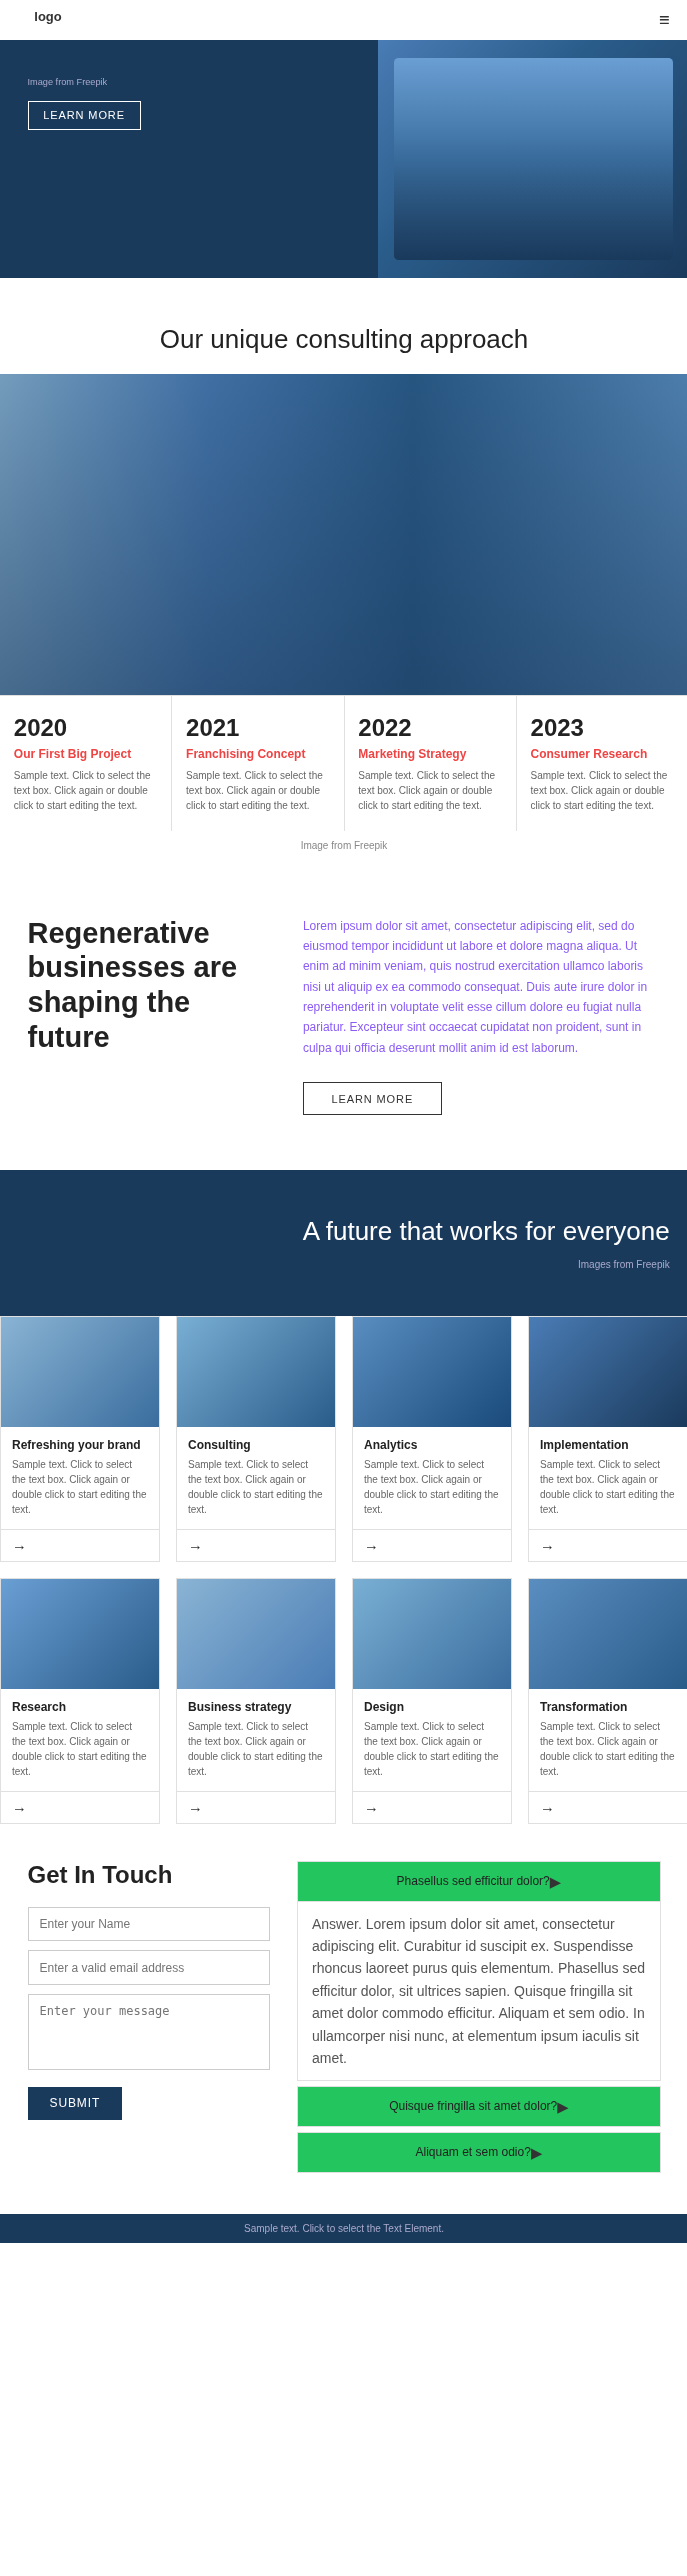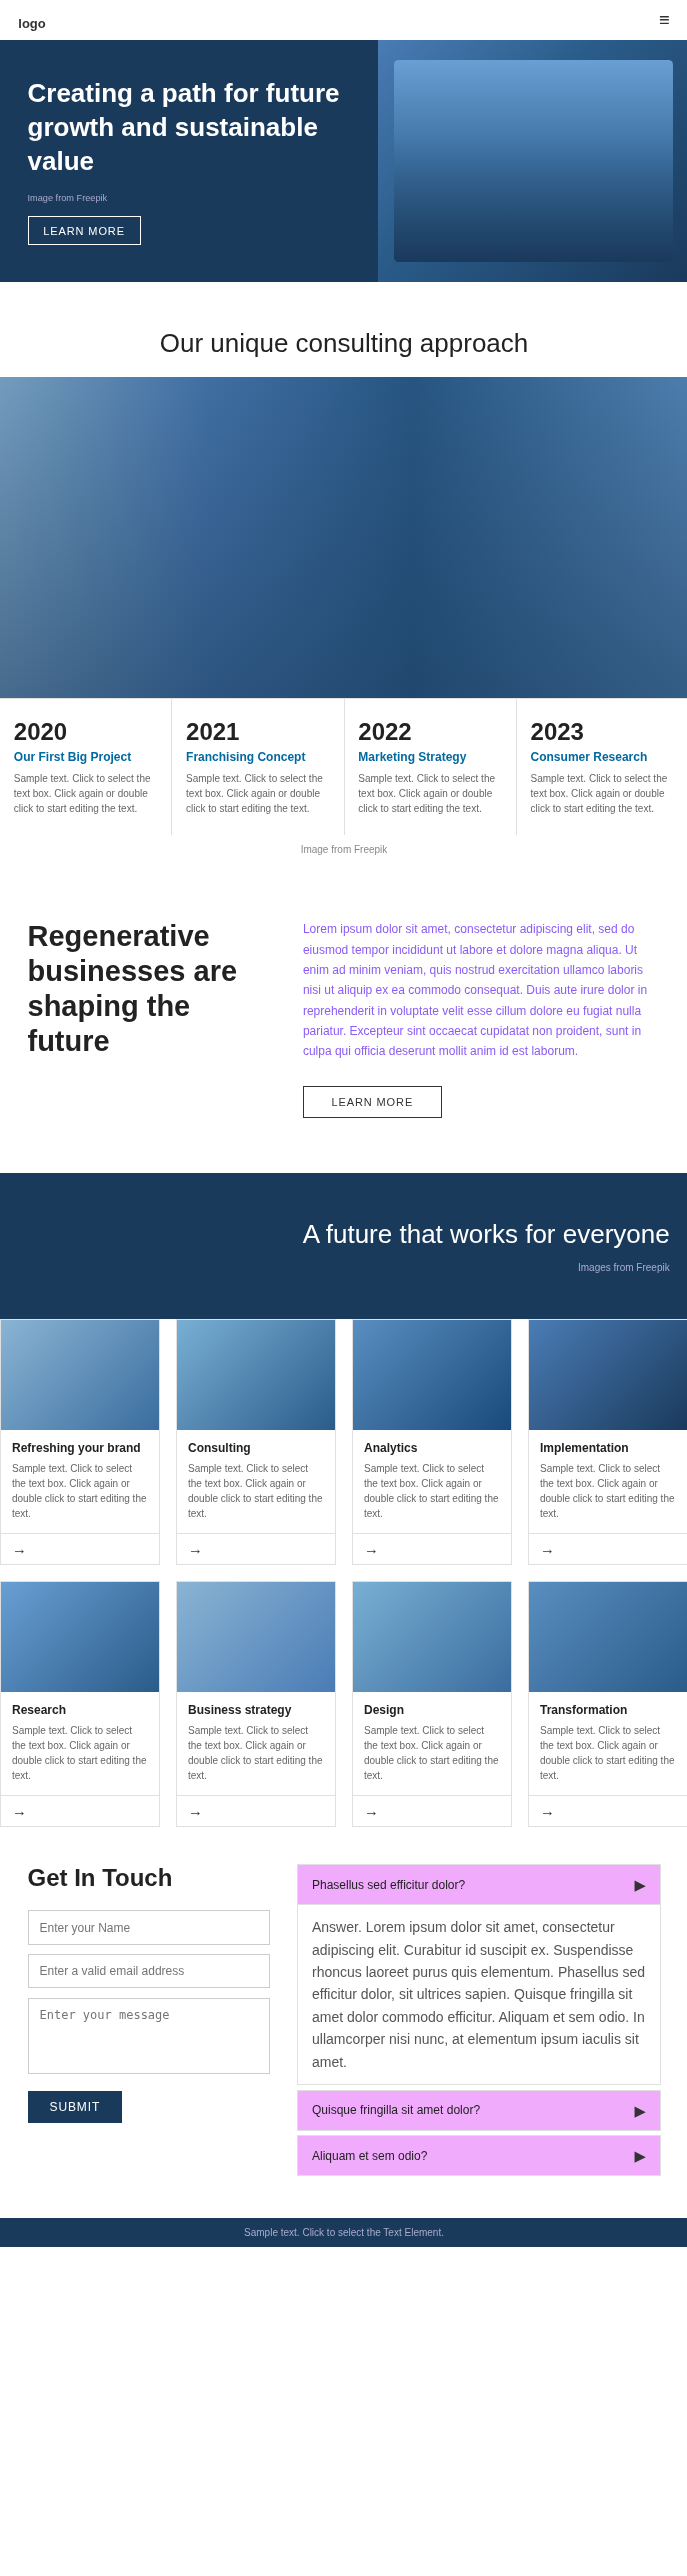--- a/index.html
+++ b/index.html
@@ -1,21 +1,21 @@
 <!DOCTYPE html>
 <html style="font-size:14.7px"><head>
   <meta charset="utf-8">
   <style>
     * { box-sizing: border-box; margin: 0; padding: 0; }
     body { font-family: Arial, sans-serif; width: 688px; background: #fff; overflow-x: hidden; }
 
     
     .header {
-      display: flex; justify-content: space-between; align-items: flex-end;
-      padding: 9.2px 18.3px; background: #fff;
+      display: flex; justify-content: space-between; align-items: flex-start;
+      padding: 9.2px 18.3px; background: #fff; margin-left: 16px;
     }
     .logo { font-size: 13px; color: #333; font-weight: bold; }
     .hamburger { cursor: pointer; font-size: 18.3px; color: #333; }
 
     
     .hero {
       display: flex; position: relative;
       background: #1a3a5c; min-height: 238px;
     }
     .hero-text {
@@ -72,21 +72,21 @@
 
     
     .timeline {
       display: flex; background: #fff; border-top: 0.9px solid #e0e0e0;
     }
     .timeline-item {
       flex: 1; padding: 18.3px 13.8px; border-right: 0.9px solid #e0e0e0;
     }
     .timeline-item:last-child { border-right: none; }
     .timeline-year { font-size: 24px; font-weight: bold; color: #222; margin-bottom: 4.6px; }
-    .timeline-title { font-size: 12px; font-weight: bold; color: #0369a1; margin-bottom: 7.3px; }
+    .timeline-title { font-size: 12px; font-weight: bold; color: #ef4444; margin-bottom: 7.3px; }
     .timeline-text { font-size: 10px; color: #666; line-height: 1.5; }
 
     .freepik-caption { text-align: center; font-size: 10px; color: #888; padding: 9.2px 0; }
 
     
     .regen-section {
       display: flex; padding: 55px 27.5px; background: #fff; gap: 37px;
     }
     .regen-left { width: 40%; }
     .regen-left h2 { font-size: 29px; font-weight: bold; color: #222; line-height: 1.2; }
@@ -148,22 +148,22 @@
     .submit-btn {
       background: #1a3a5c; color: #fff; border: none;
       padding: 9.2px 22px; font-size: 12px; cursor: pointer;
       text-transform: uppercase; letter-spacing: 0.9px; margin-top: 4.6px;
     }
     .contact-right { width: 60%; }
     .accordion-item {
       border: 0.9px solid #e0e0e0; margin-bottom: 4.6px;
     }
     .accordion-header {
-      display: flex; justify-content: space-between; align-items: center;
-      padding: 11px 13.8px; cursor: pointer; background: #f0abfc;
+      display: flex; justify-content: center; align-items: center;
+      padding: 11px 13.8px; cursor: pointer; background: #22c55e;
     }
     .accordion-header-text { font-size: 12px; color: #222; font-weight: 500; }
     .accordion-arrow { font-size: 14.7px; color: #333; }
     .accordion-body {
       padding: 11px 13.8px; border-top: 0.9px solid #e0e0e0;
       font-size: 14px; color: #555; line-height: 1.6;
     }
 
     
     .footer {
@@ -174,21 +174,20 @@
 </head>
 <body>
 
 <header class="header">
   <span class="logo">logo</span>
   <span class="hamburger">≡</span>
 </header>
 
 <section class="hero">
   <div class="hero-text">
-    <h1>Creating a path for future growth and sustainable value</h1>
     <p class="hero-image-caption">Image from Freepik</p>
     <button class="hero-btn">LEARN MORE</button>
   </div>
   <div class="hero-image-area">
     <div class="hero-image-bg">
       <div class="people-silhouette"></div>
     </div>
   </div>
 </section>
 

